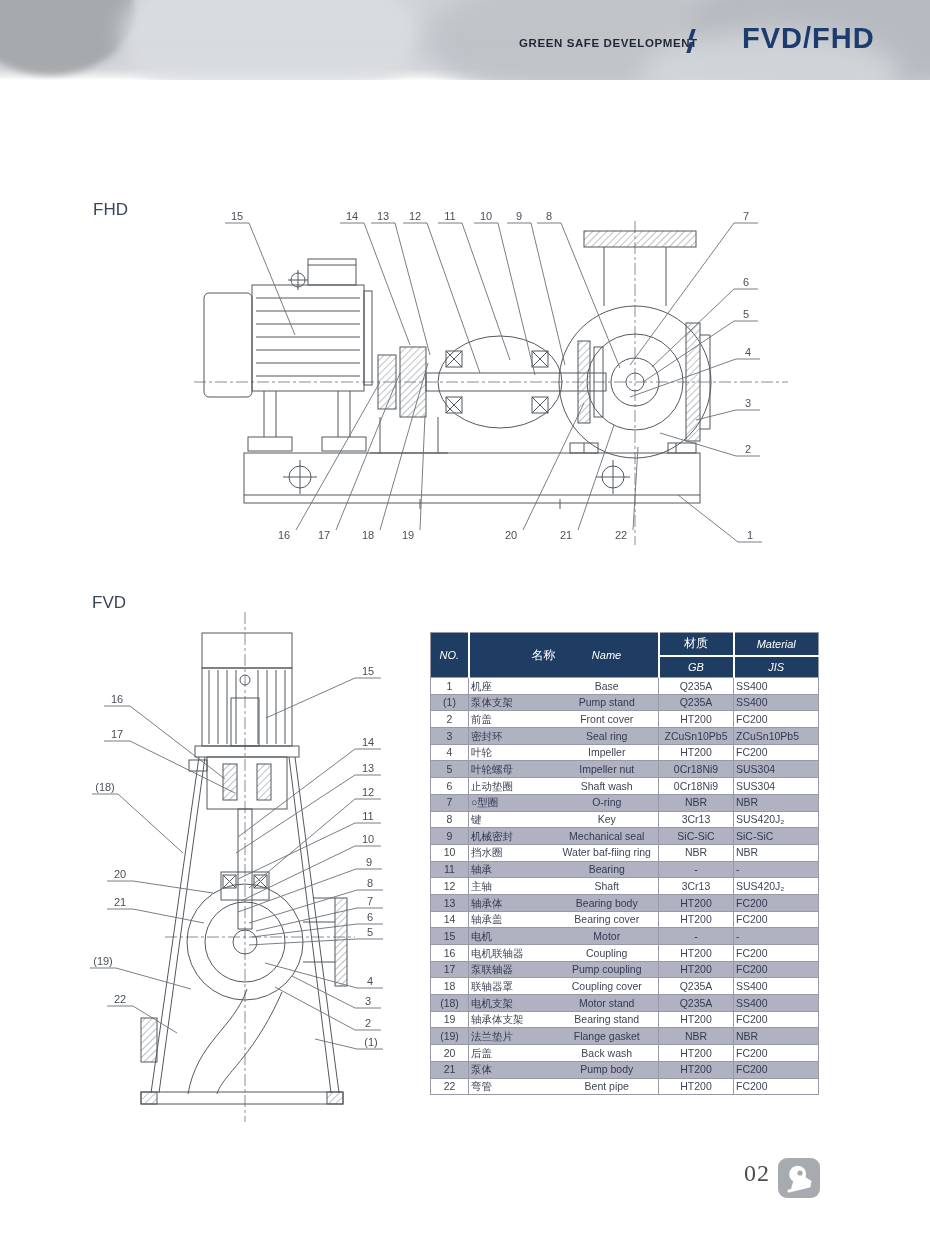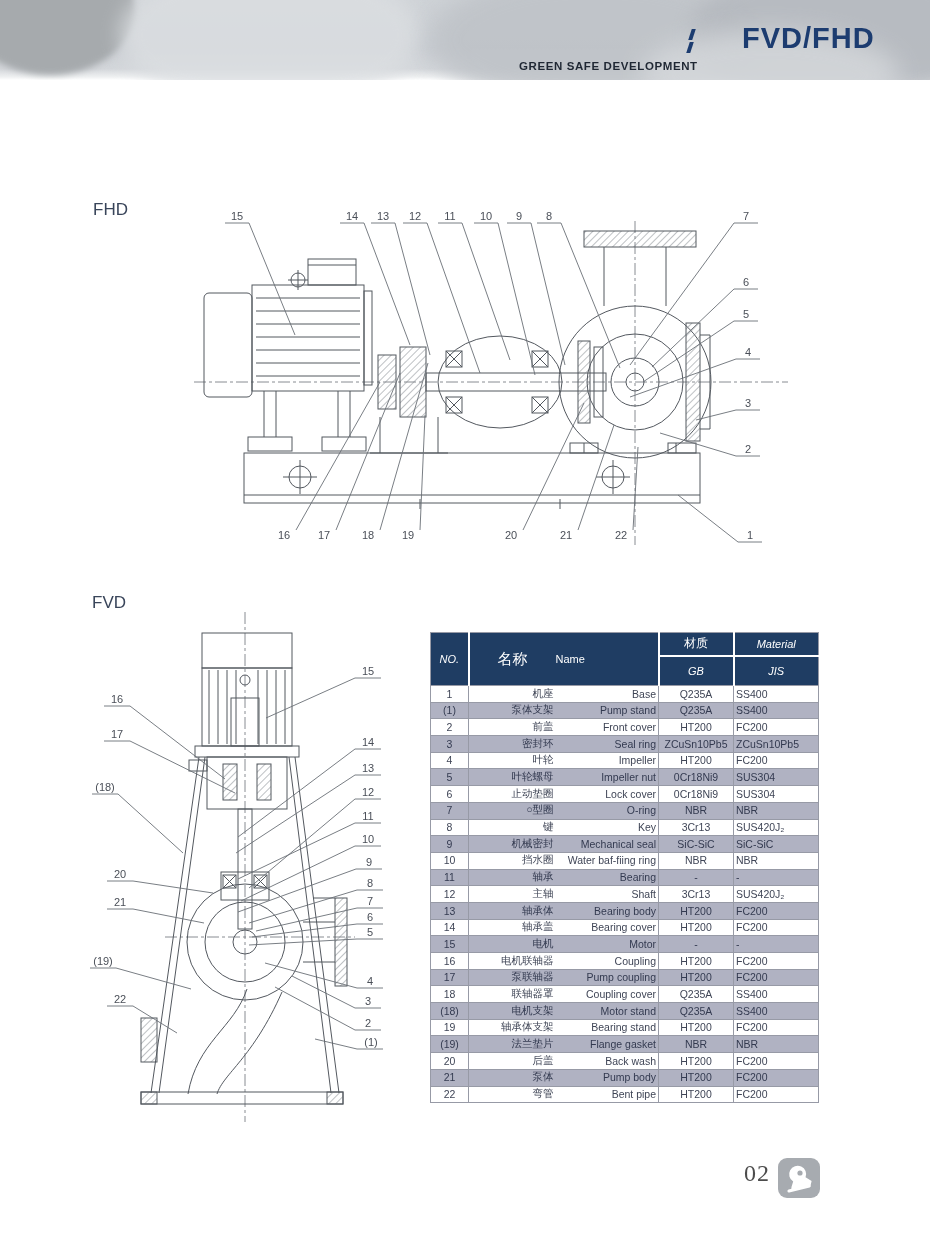--- a/index.html
+++ b/index.html
@@ -10,21 +10,21 @@
   
   #header{position:absolute;left:0;top:0;width:930px;height:80px;overflow:hidden;
           background:linear-gradient(180deg,#ced2d6 0%,#c9cdd2 60%,#d3d6da 86%,#eef0f1 96%,#ffffff 100%);}
   .blob{position:absolute;border-radius:50%;}
   .blob1{left:-35px;top:-55px;width:170px;height:130px;background:#a6aaad;filter:blur(3px);}
   .blob2{left:120px;top:-40px;width:300px;height:150px;background:#dcdfe2;filter:blur(10px);opacity:.8;}
   .blob3{left:430px;top:-30px;width:330px;height:140px;background:#bfc3c8;filter:blur(12px);opacity:.9;}
   .blob4{right:-60px;top:-40px;width:300px;height:150px;background:#b4b8be;filter:blur(10px);opacity:.85;}
   .blob5{left:640px;top:30px;width:260px;height:90px;background:#d6d9dc;filter:blur(12px);opacity:.8;}
   #tagline{position:absolute;left:519px;top:37px;font-size:11.5px;font-weight:bold;color:#1f2733;
-           letter-spacing:.6px;white-space:nowrap;margin-top:23px;}
+           letter-spacing:.6px;white-space:nowrap;}
   #brand-sep{position:absolute;left:687px;top:29px;width:12px;height:26px;}
   #brand-sep i{position:absolute;width:4px;height:11px;background:#1c3c70;transform:skewX(-18deg);}
   #brand-sep i:nth-child(1){left:3px;top:0;}
   #brand-sep i:nth-child(2){left:1px;top:13px;}
   #model{position:absolute;left:703px;top:22px;font-size:29px;font-weight:800;color:#1c3c70;
          letter-spacing:1px;white-space:nowrap;margin-left:39px;}
 
   
   #page-title{position:absolute;left:92px;top:149px;font-size:27px;font-weight:500;color:#203852;}
   .fig-label{position:absolute;font-size:17px;color:#39455a;}
@@ -40,35 +40,35 @@
            white-space:nowrap;background:transparent;}
 
   
   #parts-table{position:absolute;left:430px;top:632px;width:388px;border-collapse:collapse;
                table-layout:fixed;font-size:10.5px;color:#3f4556;}
   #parts-table col.w-no{width:38px;} #parts-table col.w-zh{width:87px;}
   #parts-table col.w-en{width:103px;} #parts-table col.w-gb{width:75px;}
   #parts-table col.w-jis{width:85px;}
   #parts-table thead th{background:#1f3d63;color:#ffffff;font-weight:normal;padding:0;}
   #parts-table thead tr:nth-child(1) th{height:23px;}
-  #parts-table thead tr:nth-child(2) th{height:30px;}
+  #parts-table thead tr:nth-child(2) th{height:22px;}
   th.h-no{font-style:italic;font-size:11px;border-right:2px solid #fff;}
-  th.h-zh{font-weight:bold;font-size:15px;text-align:center;padding-left:14px;}
-  th.h-en{font-size:11px;text-align:left;padding-left:4px;border-right:2px solid #fff;}
+  th.h-zh{font-weight:bold;font-size:12px;text-align:right;padding-left:14px;}
+  th.h-en{font-style:italic;font-size:11px;text-align:center;padding-left:4px;border-right:2px solid #fff;}
   th.h-mzh{font-weight:bold;font-size:12px;border-right:2px solid #fff;border-bottom:2px solid #fff;}
   th.h-men{font-style:italic;font-size:11px;border-bottom:2px solid #fff;}
   th.h-gb{font-style:italic;font-size:11px;border-right:2px solid #fff;}
   th.h-jis{font-style:italic;font-size:11px;}
   #parts-table tbody td{height:16.7px;padding:0 2px;border-top:1px solid #979aa6;line-height:1;}
   #parts-table tbody tr:last-child td{border-bottom:1px solid #979aa6;}
   #parts-table tbody tr:nth-child(even) td{background:#b0b2c2;color:#333a50;}
   #parts-table{border:1px solid #979aa6;}
   td.c-no{text-align:center;}
-  td.c-zh{text-align:right;padding-left:12px;border-left:1px solid #979aa6;font-family:Liberation Mono, monospace;}
-  td.c-en{text-align:right;padding-left:4px;}
+  td.c-zh{text-align:left;padding-left:12px;border-left:1px solid #979aa6;}
+  td.c-en{text-align:center;padding-left:4px;}
   td.c-gb{text-align:center;border-left:1px solid #979aa6;}
   td.c-jis{text-align:left;border-left:1px solid #979aa6;}
 
   
   #page-number{position:absolute;left:744px;top:1160px;font-family:"Liberation Serif",serif;
                font-size:24px;color:#4c4c4c;letter-spacing:1px;text-align:right;}
   #footer-icon{position:absolute;left:778px;top:1158px;width:42px;height:40px;background:#a7abb0;
                border-radius:9px;}
 
   
@@ -379,21 +379,21 @@
         <tr>
           <td class="c-no">5</td>
           <td class="c-zh">叶轮螺母</td>
           <td class="c-en">Impeller nut</td>
           <td class="c-gb">0Cr18Ni9</td>
           <td class="c-jis">SUS304</td>
         </tr>
         <tr>
           <td class="c-no">6</td>
           <td class="c-zh">止动垫圈</td>
-          <td class="c-en">Lock cover</td>
+          <td class="c-en">Shaft wash</td>
           <td class="c-gb">0Cr18Ni9</td>
           <td class="c-jis">SUS304</td>
         </tr>
         <tr>
           <td class="c-no">7</td>
           <td class="c-zh">○型圈</td>
           <td class="c-en">O-ring</td>
           <td class="c-gb">NBR</td>
           <td class="c-jis">NBR</td>
         </tr>

